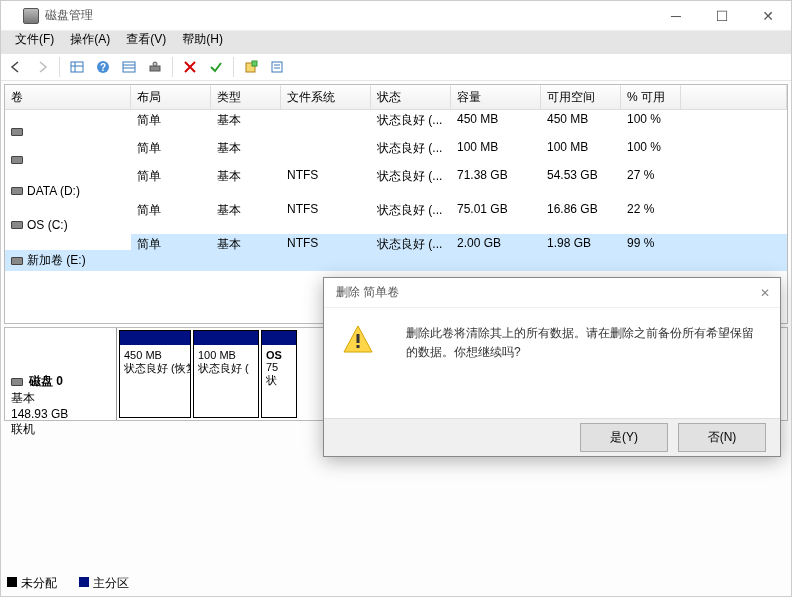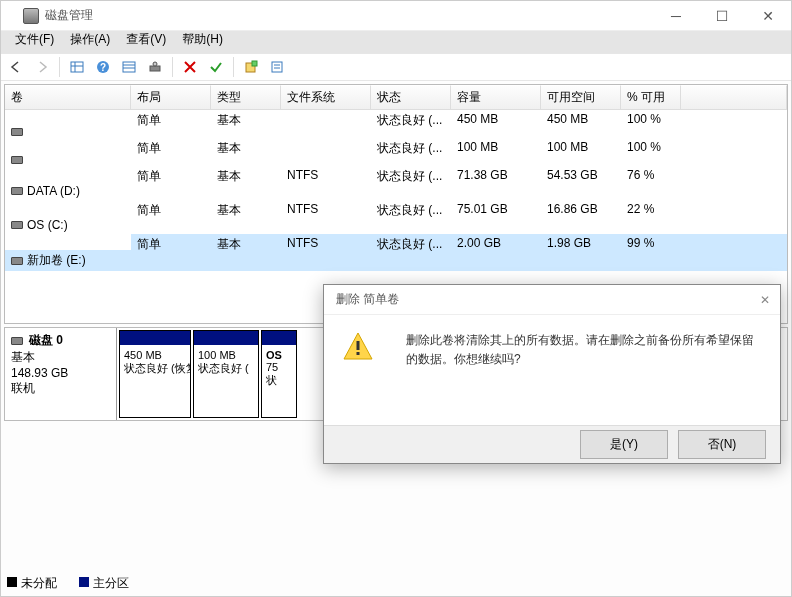--- a/index.html
+++ b/index.html
@@ -115,21 +115,21 @@
     margin: 3px;
     height: 94px;
     background: #fff;
     display: flex;
   }
   .diskinfo {
     width: 112px;
     padding: 4px 6px;
     border-right: 1px solid #999;
   }
-  .diskinfo .icon { display: flex; align-items: center; gap: 6px; }
+  .diskinfo .icon { display: flex; align-items: center; gap: 6px; margin-top: 41px; }
   .disktrack { flex: 1; display: flex; padding: 2px; gap: 2px; position: relative; }
   .part {
     border: 1px solid #000;
     display: flex;
     flex-direction: column;
   }
   .part .topbar { height: 14px; background: #001080; }
   .part .body { padding: 4px; font-size: 11px; overflow: hidden; white-space: nowrap; }
 
   
@@ -140,21 +140,21 @@
     display: flex;
     gap: 22px;
     align-items: flex-end;
   }
   .legbox { width: 10px; height: 10px; display: inline-block; margin-right: 4px; }
 
   
   .dialog {
     position: absolute;
     left: 322px;
-    top: 283px;
+    top: 276px;
     width: 458px;
     height: 180px;
     background: #fff;
     border: 1px solid #888;
     box-shadow: 0 4px 18px rgba(0,0,0,0.3);
   }
   .dlgtitle {
     display: flex;
     align-items: center;
     justify-content: space-between;
@@ -318,21 +318,21 @@
         <div class="volname">
           <span class="diskglyph"></span>
           <span>DATA (D:)</span>
         </div>
         <div>简单</div>
         <div>基本</div>
         <div>NTFS</div>
         <div>状态良好 (...</div>
         <div>71.38 GB</div>
         <div>54.53 GB</div>
-        <div>76 %</div>
+        <div>27 %</div>
         <div></div>
       </div>
       <div class="vrow">
         <div class="volname">
           <span class="diskglyph"></span>
           <span>OS (C:)</span>
         </div>
         <div>简单</div>
         <div>基本</div>
         <div>NTFS</div>

